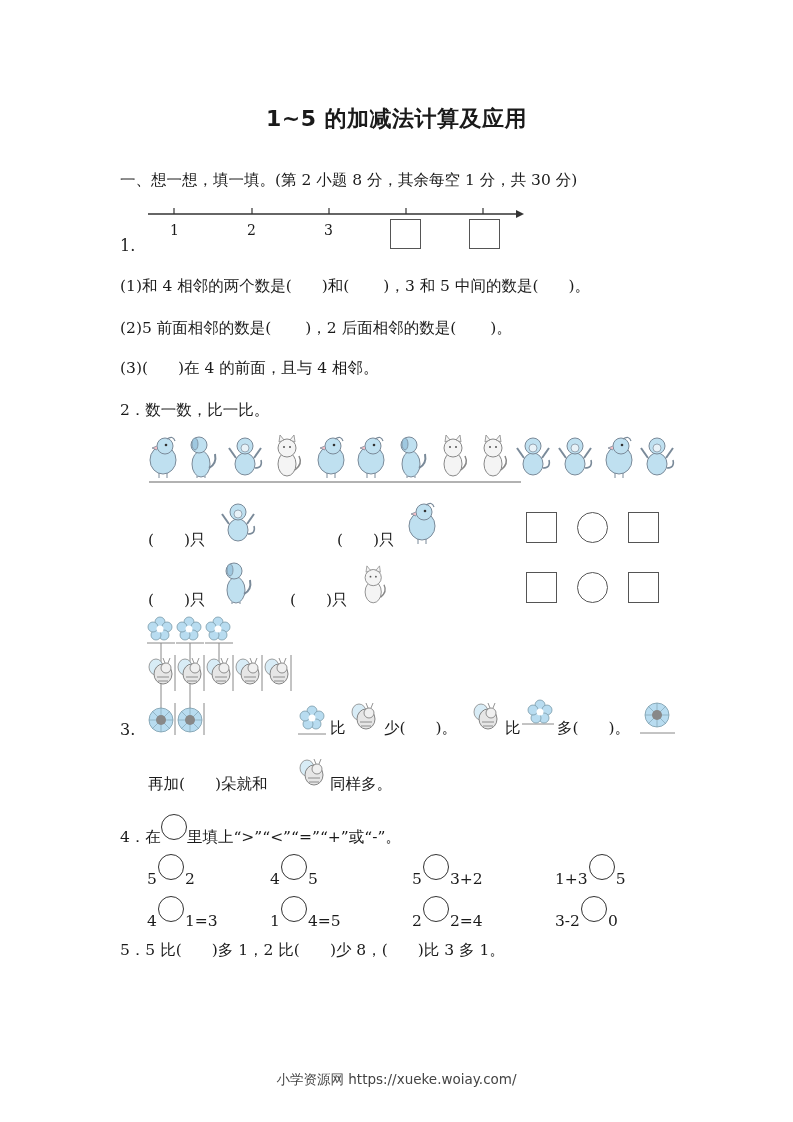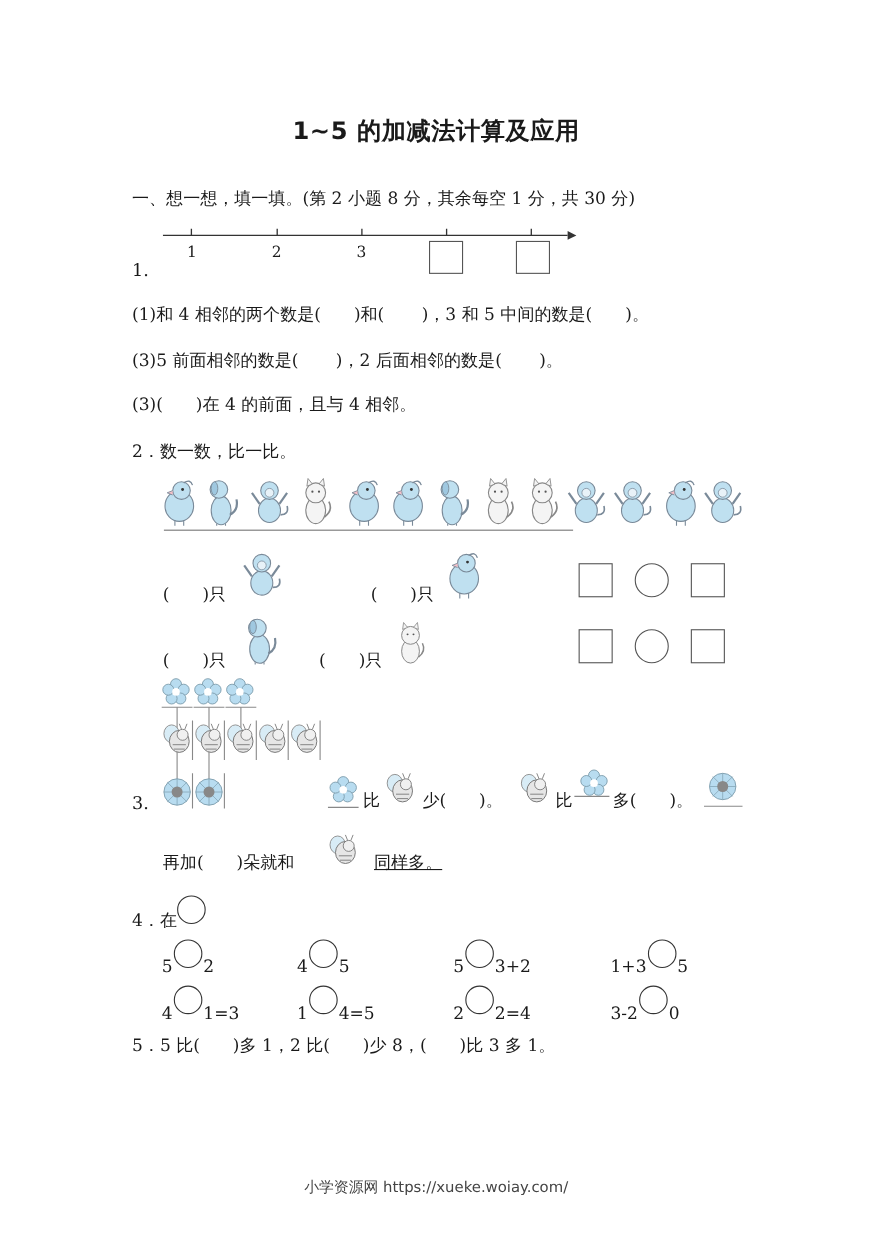--- a/index.html
+++ b/index.html
@@ -38,21 +38,21 @@
 <div class="abs line" style="left:247px; top:222px; font-size:14px;">2</div>
 <div class="abs line" style="left:324px; top:222px; font-size:14px;">3</div>
 <div class="abs box" style="left:390px; top:219px; width:31px; height:30px;"></div>
 <div class="abs box" style="left:469px; top:219px; width:31px; height:30px;"></div>
 <div class="abs line" style="left:120px; top:236px; font-size:16px;">1.</div>
 
 <div class="abs line" style="left:120px; top:276px;">
   <span>(1)和 4 相邻的两个数是(</span><span class="blank" style="width:30px"></span><span>)和(</span><span class="blank" style="width:34px"></span><span>)，3 和 5 中间的数是(</span><span class="blank" style="width:30px"></span><span>)。</span>
 </div>
 <div class="abs line" style="left:120px; top:318px;">
-  <span>(3)5 前面相邻的数是(</span><span class="blank" style="width:34px"></span><span>)，2 后面相邻的数是(</span><span class="blank" style="width:34px"></span><span>)。</span>
+  <span>(2)5 前面相邻的数是(</span><span class="blank" style="width:34px"></span><span>)，2 后面相邻的数是(</span><span class="blank" style="width:34px"></span><span>)。</span>
 </div>
 <div class="abs line" style="left:120px; top:358px;">
   <span>(3)(</span><span class="blank" style="width:30px"></span><span>)在 4 的前面，且与 4 相邻。</span>
 </div>
 
 <div class="abs line" style="left:120px; top:400px;">2．数一数，比一比。</div>
 
 <svg class="abs" style="left:145px; top:432px;" width="560" height="52">
   <defs>
     <g id="chick">
@@ -218,25 +218,26 @@
     <use href="#flower2" x="4" y="2"></use>
     <line x1="0" y1="33" x2="35" y2="33" stroke="#888"></line>
   </svg>
 
 <div class="abs line" style="left:148px; top:774px;text-align:right;">
   <span>再加(</span><span class="blank" style="width:30px"></span><span>)朵就和</span>
 </div>
 <svg class="abs" style="left:296px; top:752px;" width="32" height="38">
     <use href="#bee" x="2" y="6"></use>
   </svg>
-<div class="abs line" style="left:340px; top:774px;text-decoration:underline;">同样多。</div>
+<div class="abs line" style="left:330px; top:774px;">同样多。</div>
 
 <div class="abs line" style="left:120px; top:822px; display:flex; align-items:flex-end;text-align:right;">
   <span>4．在</span>
     <span class="circ" style="display:inline-block; width:26px; height:26px; position:relative; top:-8px; border-color:#333;"></span>
+    <span>里填上“&gt;”“&lt;”“=”“+”或“-”。</span>
 </div>
 
 <div class="abs expr" style="left:147px; top:862px;">
     <span>5</span>
     <span class="c"></span>
     <span>2</span>
   </div>
 <div class="abs expr" style="left:270px; top:862px;">
     <span>4</span>
     <span class="c"></span>

